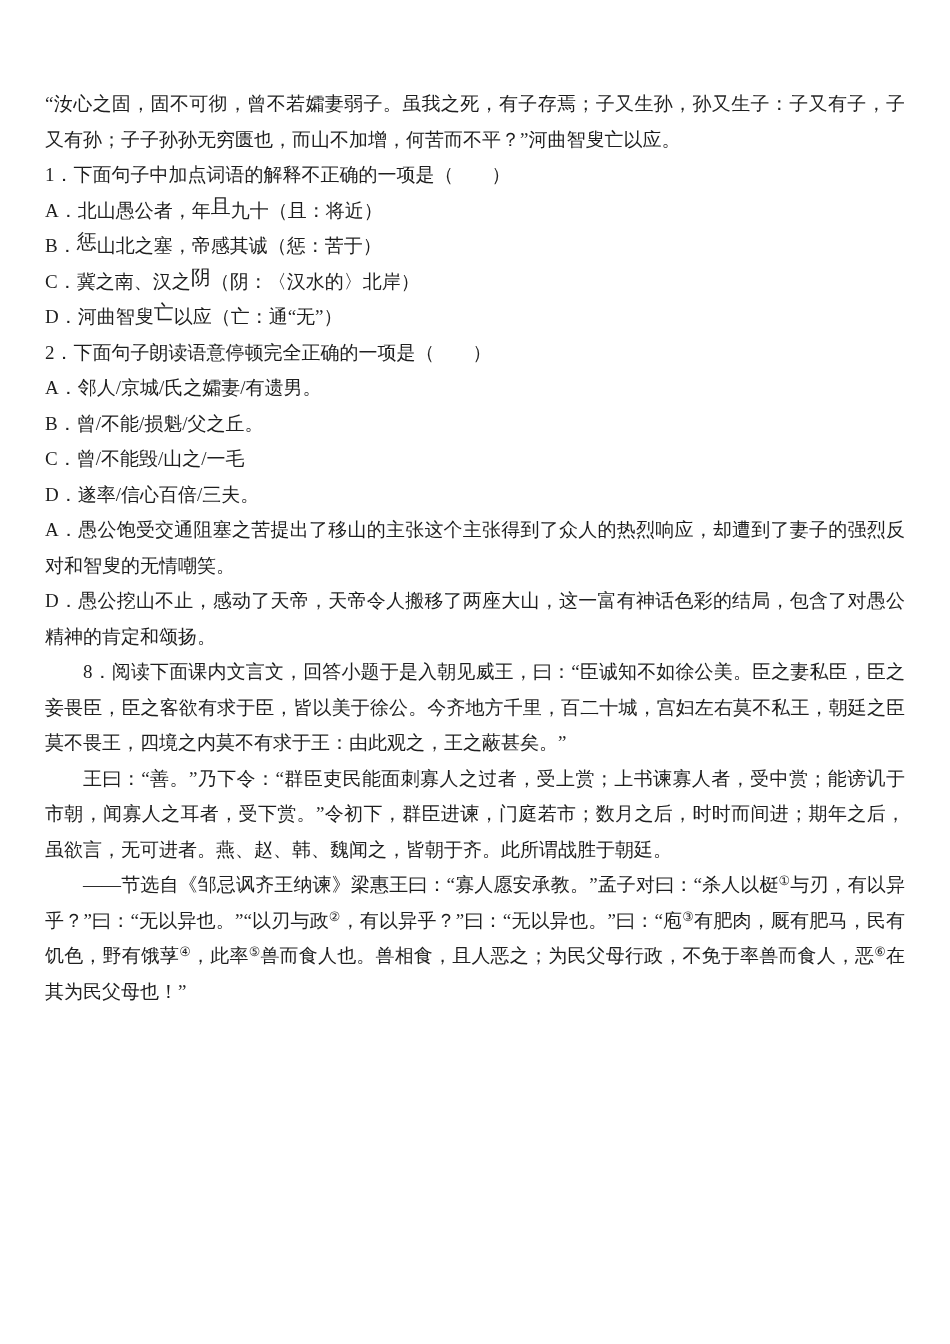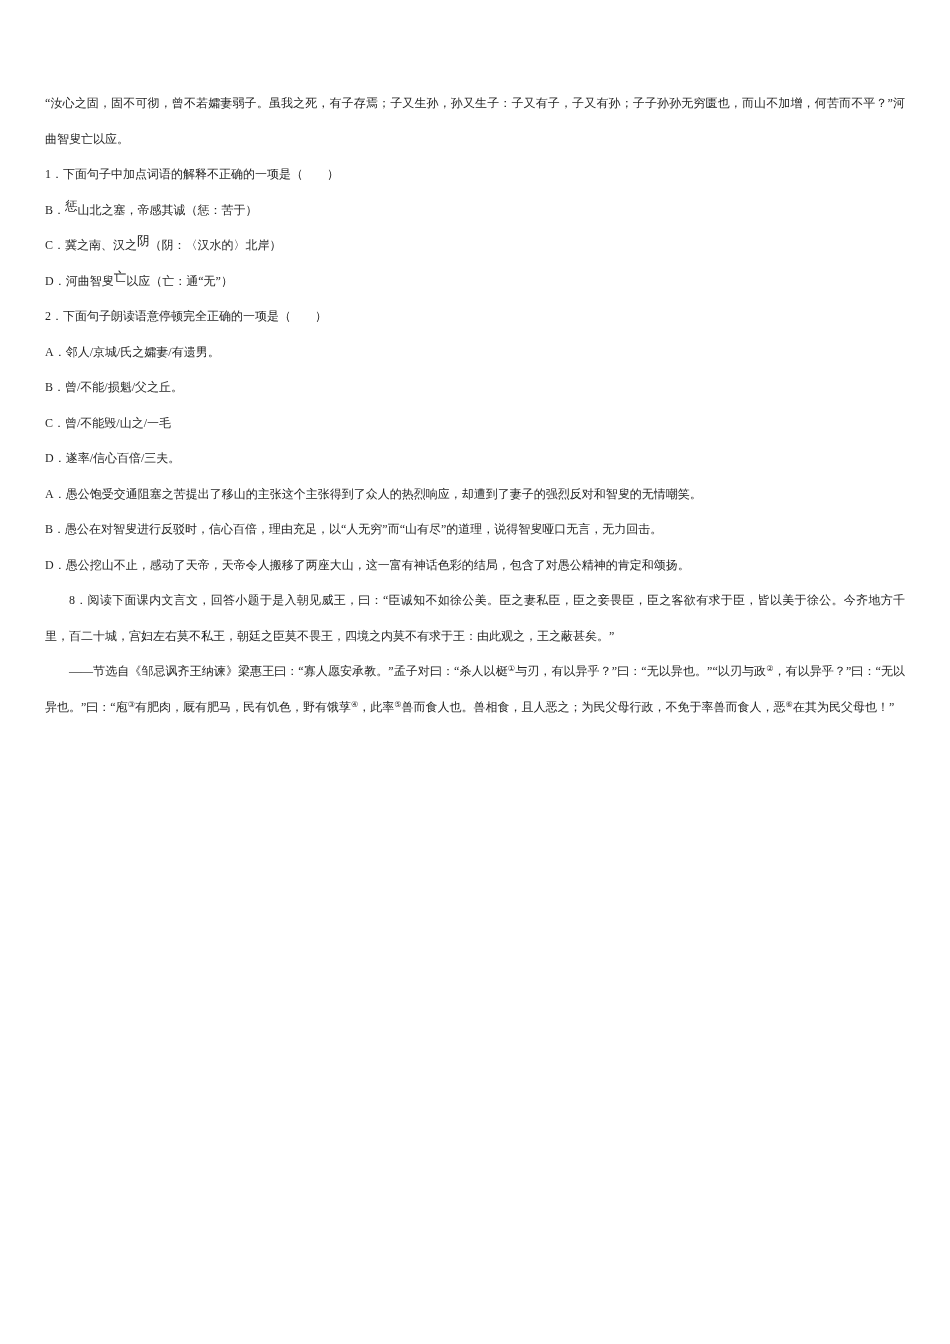--- a/index.html
+++ b/index.html
@@ -14,21 +14,21 @@
     background: #ffffff;
     overflow: hidden;
   }
   .doc {
     position: absolute;
     top: 86px;
     left: 45px;
     right: 45px;
     color: #1e1e1e;
     font-family: "Liberation Serif", "DejaVu Serif", serif;
-    font-size: 12px;
+    font-size: 19px;
     line-height: 35.5px;
     text-align: justify;
     text-justify: inter-ideograph;
   }
   p.para {
     margin: 0;
     padding: 0;
   }
   p.para.indent {
     text-indent: 2em;
@@ -49,27 +49,28 @@
     line-height: 0;
   }
 </style>
 </head>
 <body>
 
 <div class="page">
   <div class="doc" id="doc" style="color: rgb(30, 30, 30);">
       <p class="para kai"><span>“汝心之固，固不可彻，曾不若孀妻弱子。虽我之死，有子存焉；子又生孙，孙又生子：子又有子，子又有孙；子子孙孙无穷匮也，而山不加增，何苦而不平？”河曲智叟亡以应。</span></p>
       <p class="para song"><span>1．下面句子中加点词语的解释不正确的一项是（　　）</span></p>
+      <p class="para song"><span>A．北山愚公者，年</span><span class="em-raised">且</span><span>九十（且：将近）</span></p>
       <p class="para song"><span>B．</span><span class="em-raised">惩</span><span>山北之塞，帝感其诚（惩：苦于）</span></p>
       <p class="para song"><span>C．冀之南、汉之</span><span class="em-raised">阴</span><span>（阴：〈汉水的〉北岸）</span></p>
       <p class="para song"><span>D．河曲智叟</span><span class="em-raised">亡</span><span>以应（亡：通“无”）</span></p>
       <p class="para song"><span>2．下面句子朗读语意停顿完全正确的一项是（　　）</span></p>
       <p class="para song"><span>A．邻人/京城/氏之孀妻/有遗男。</span></p>
       <p class="para song"><span>B．曾/不能/损魁/父之丘。</span></p>
       <p class="para song"><span>C．曾/不能毁/山之/一毛</span></p>
       <p class="para song"><span>D．遂率/信心百倍/三夫。</span></p>
       <p class="para song"><span>A．愚公饱受交通阻塞之苦提出了移山的主张这个主张得到了众人的热烈响应，却遭到了妻子的强烈反对和智叟的无情嘲笑。</span></p>
-      <p class="para song"><span>B．愚公在对智叟进行反驳时，信心百倍，理由充足，以“人无穷”而“山有尽”的道理，说得智叟哑口无言，无力回击。</span></p>
       <p class="para song"><span>D．愚公挖山不止，感动了天帝，天帝令人搬移了两座大山，这一富有神话色彩的结局，包含了对愚公精神的肯定和颂扬。</span></p>
       <p class="para song indent"><span class="song">8．阅读下面课内文言文，回答小题</span><span class="kai">于是入朝见威王，曰：“臣诚知不如徐公美。臣之妻私臣，臣之妾畏臣，臣之客欲有求于臣，皆以美于徐公。今齐地方千里，百二十城，宫妇左右莫不私王，朝廷之臣莫不畏王，四境之内莫不有求于王：由此观之，王之蔽甚矣。”</span></p>
+      <p class="para kai indent"><span>王曰：“善。”乃下令：“群臣吏民能面刺寡人之过者，受上赏；上书谏寡人者，受中赏；能谤讥于市朝，闻寡人之耳者，受下赏。”令初下，群臣进谏，门庭若市；数月之后，时时而间进；期年之后，虽欲言，无可进者。燕、赵、韩、魏闻之，皆朝于齐。此所谓战胜于朝廷。</span></p>
       <p class="para kai indent"><span>——节选自《邹忌讽齐王纳谏》梁惠王曰：“寡人愿安承教。”孟子对曰：“杀人以梃</span><span class="sup-num">①</span><span>与刃，有以异乎？”曰：“无以异也。”“以刃与政</span><span class="sup-num">②</span><span>，有以异乎？”曰：“无以异也。”曰：“庖</span><span class="sup-num">③</span><span>有肥肉，厩有肥马，民有饥色，野有饿莩</span><span class="sup-num">④</span><span>，此率</span><span class="sup-num">⑤</span><span>兽而食人也。兽相食，且人恶之；为民父母行政，不免于率兽而食人，恶</span><span class="sup-num">⑥</span><span>在其为民父母也！”</span></p>
     </div>
 </div>
 
 </body></html>

